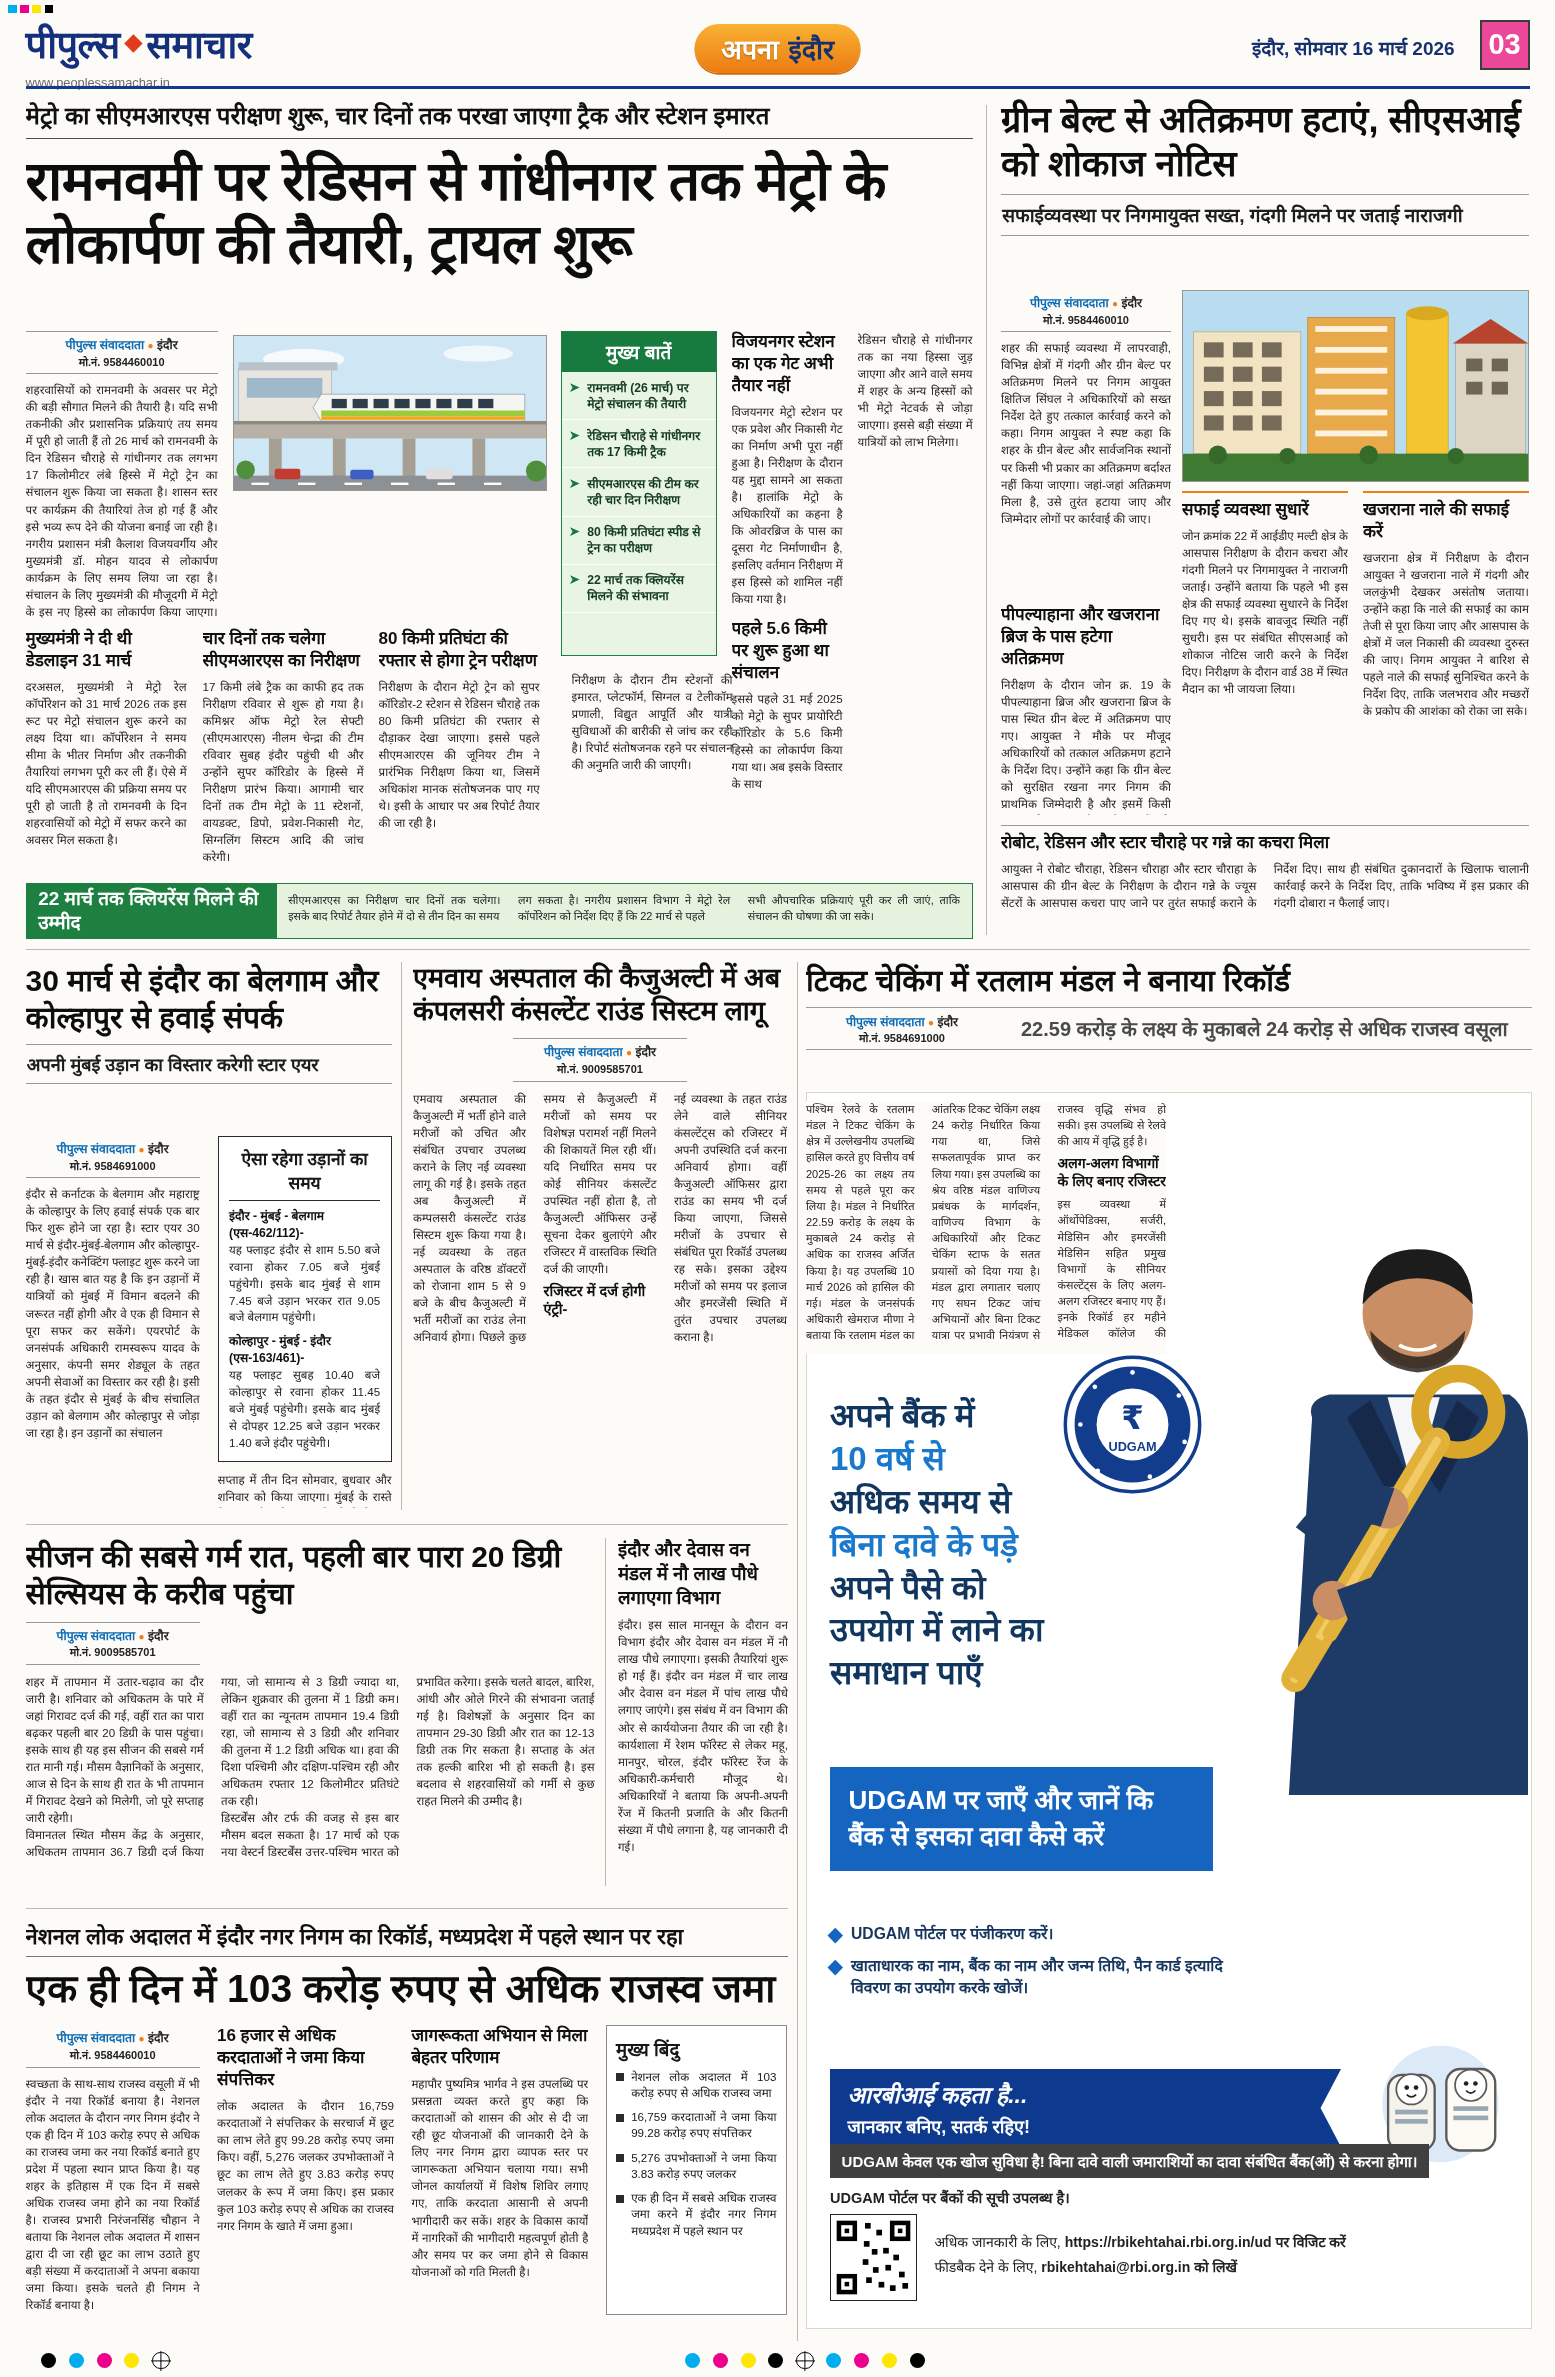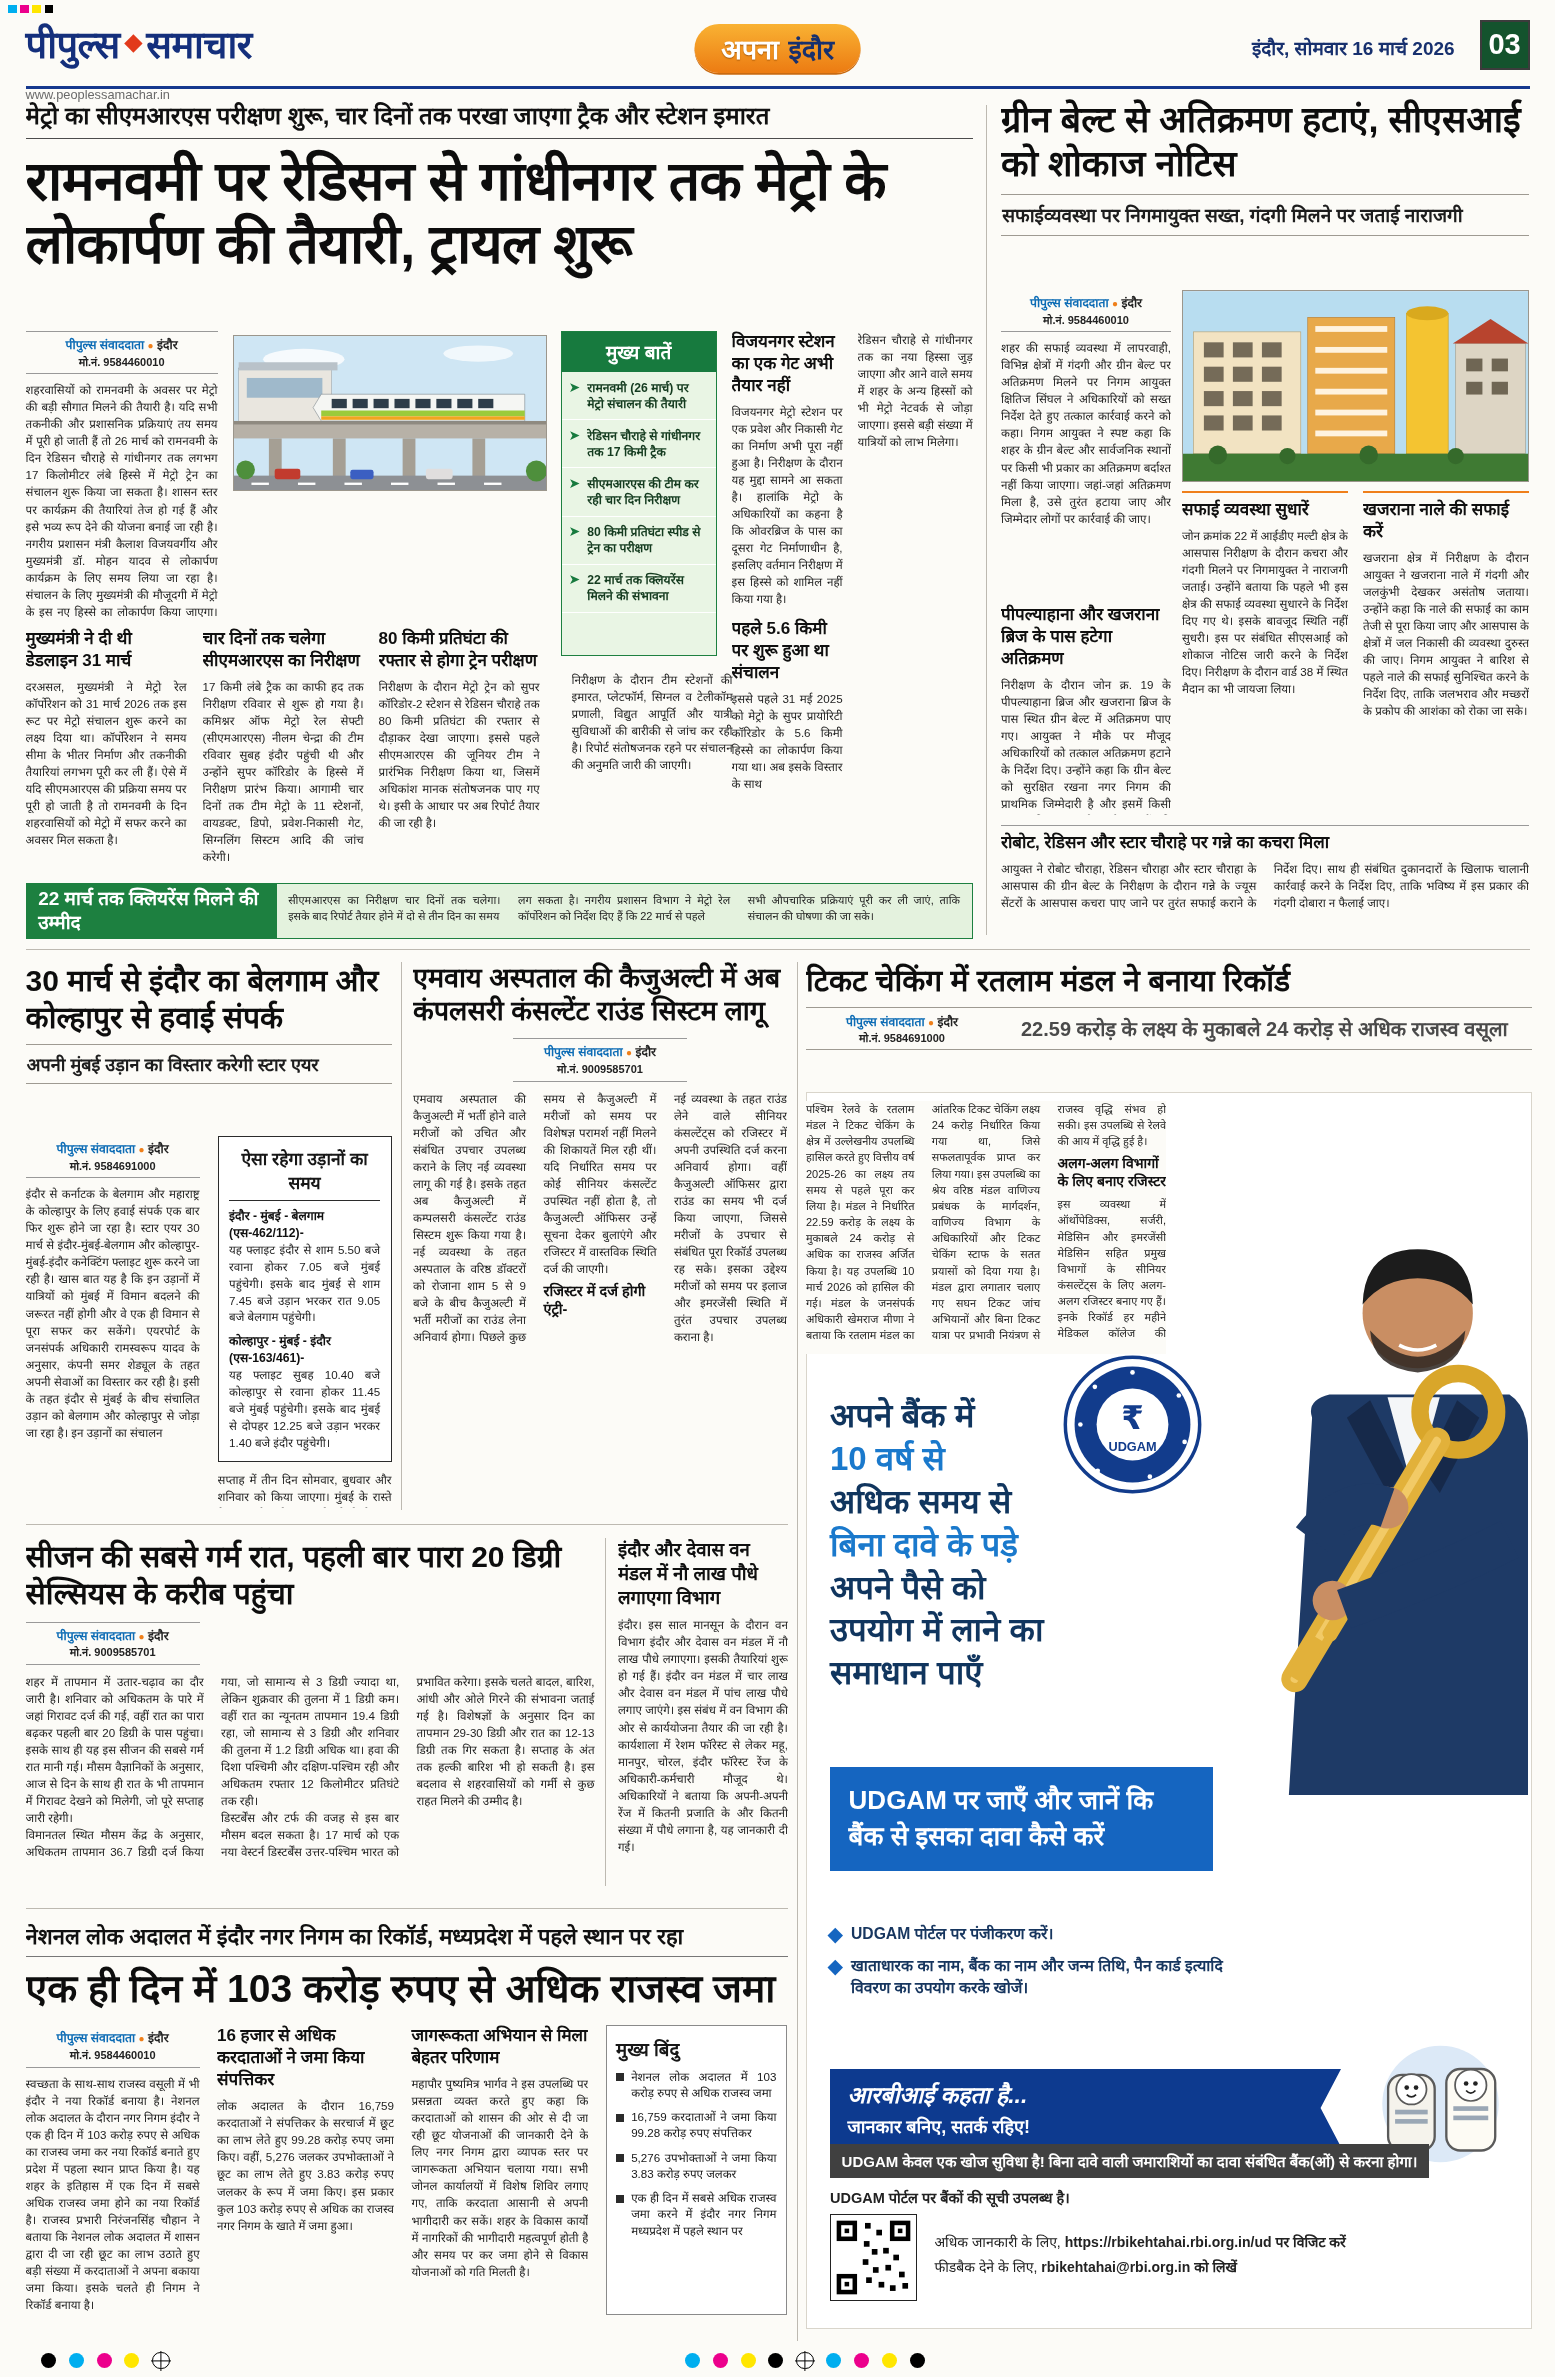--- a/index.html
+++ b/index.html
@@ -53,26 +53,26 @@
   
   .kp-box{border:1.2px solid #8a8a8a;padding:9.3px;background:#fff}
   .kp-head{font-weight:800;font-size:18.6px;margin-bottom:8.1px}
   .kp-item{display:flex;gap:7px;font-size:11.6px;line-height:1.4;margin-bottom:8.1px;text-align:justify}
   .kp-sq{width:8.1px;height:8.1px;background:#2b2b2b;margin-top:4.6px;flex:none}
 
   
   .logo-row{display:flex;align-items:center}
   .logo-l,.logo-r{font-size:38px;font-weight:900;color:#142f7c;letter-spacing:-0.6px}
   .diamond{width:12.8px;height:12.8px;background:#e23a1b;transform:rotate(45deg);display:inline-block;margin:0 7px}
-  .site{font-size:12.8px;color:#6a6a6a;margin-top:18px}
+  .site{font-size:12.8px;color:#6a6a6a;margin-top:6px}
   .badge{background:linear-gradient(180deg,#f9b233,#ec7b12);border-radius:25.6px;padding:5.8px 27px;display:flex;gap:9.3px;align-items:center;box-shadow:0 1.7px 0 #c96a10}
   .badge .b1{color:#fff;font-weight:900;font-size:27px;text-shadow:0 1.2px 1.2px #a85a0a}
   .badge .b2{color:#17306e;font-weight:900;font-size:27px}
   .dateline{font-size:19px;font-weight:800;color:#17306e}
-  .pagebox{width:50px;height:50px;background:#14532d;color:#fff;font-size:29px;font-weight:800;display:flex;align-items:center;justify-content:center;border:2.3px solid #3c3c3c}
+  .pagebox{width:50px;height:50px;background:#ec4899;color:#fff;font-size:29px;font-weight:800;display:flex;align-items:center;justify-content:center;border:2.3px solid #3c3c3c}
   .mast-rule{background:#16388e}
 
   
   .ad{background:#fff;border:1.2px solid #d9d5cb}
   .ad-hl-line{font-size:33px;font-weight:800;line-height:1.3;color:#10355e}
   .ad-hl-line.blue{color:#1a79cc}
   .ad-cta{background:#1565c0;color:#fff;font-size:26px;font-weight:800;line-height:1.38;padding:16.3px 18.6px}
   .ad-bullet{display:flex;gap:10.5px;font-size:15.7px;font-weight:700;color:#17365f;margin-bottom:10.5px;line-height:1.38;align-items:flex-start}
   .ad-bullet .bm{width:10.5px;height:10.5px;background:#1565c0;margin-top:7px;flex:none;transform:rotate(45deg)}
   .ribbon{background:#0d3a8f;color:#fff;padding:9.3px 17.4px;clip-path:polygon(0 0,100% 0,96% 50%,100% 100%,0 100%)}

